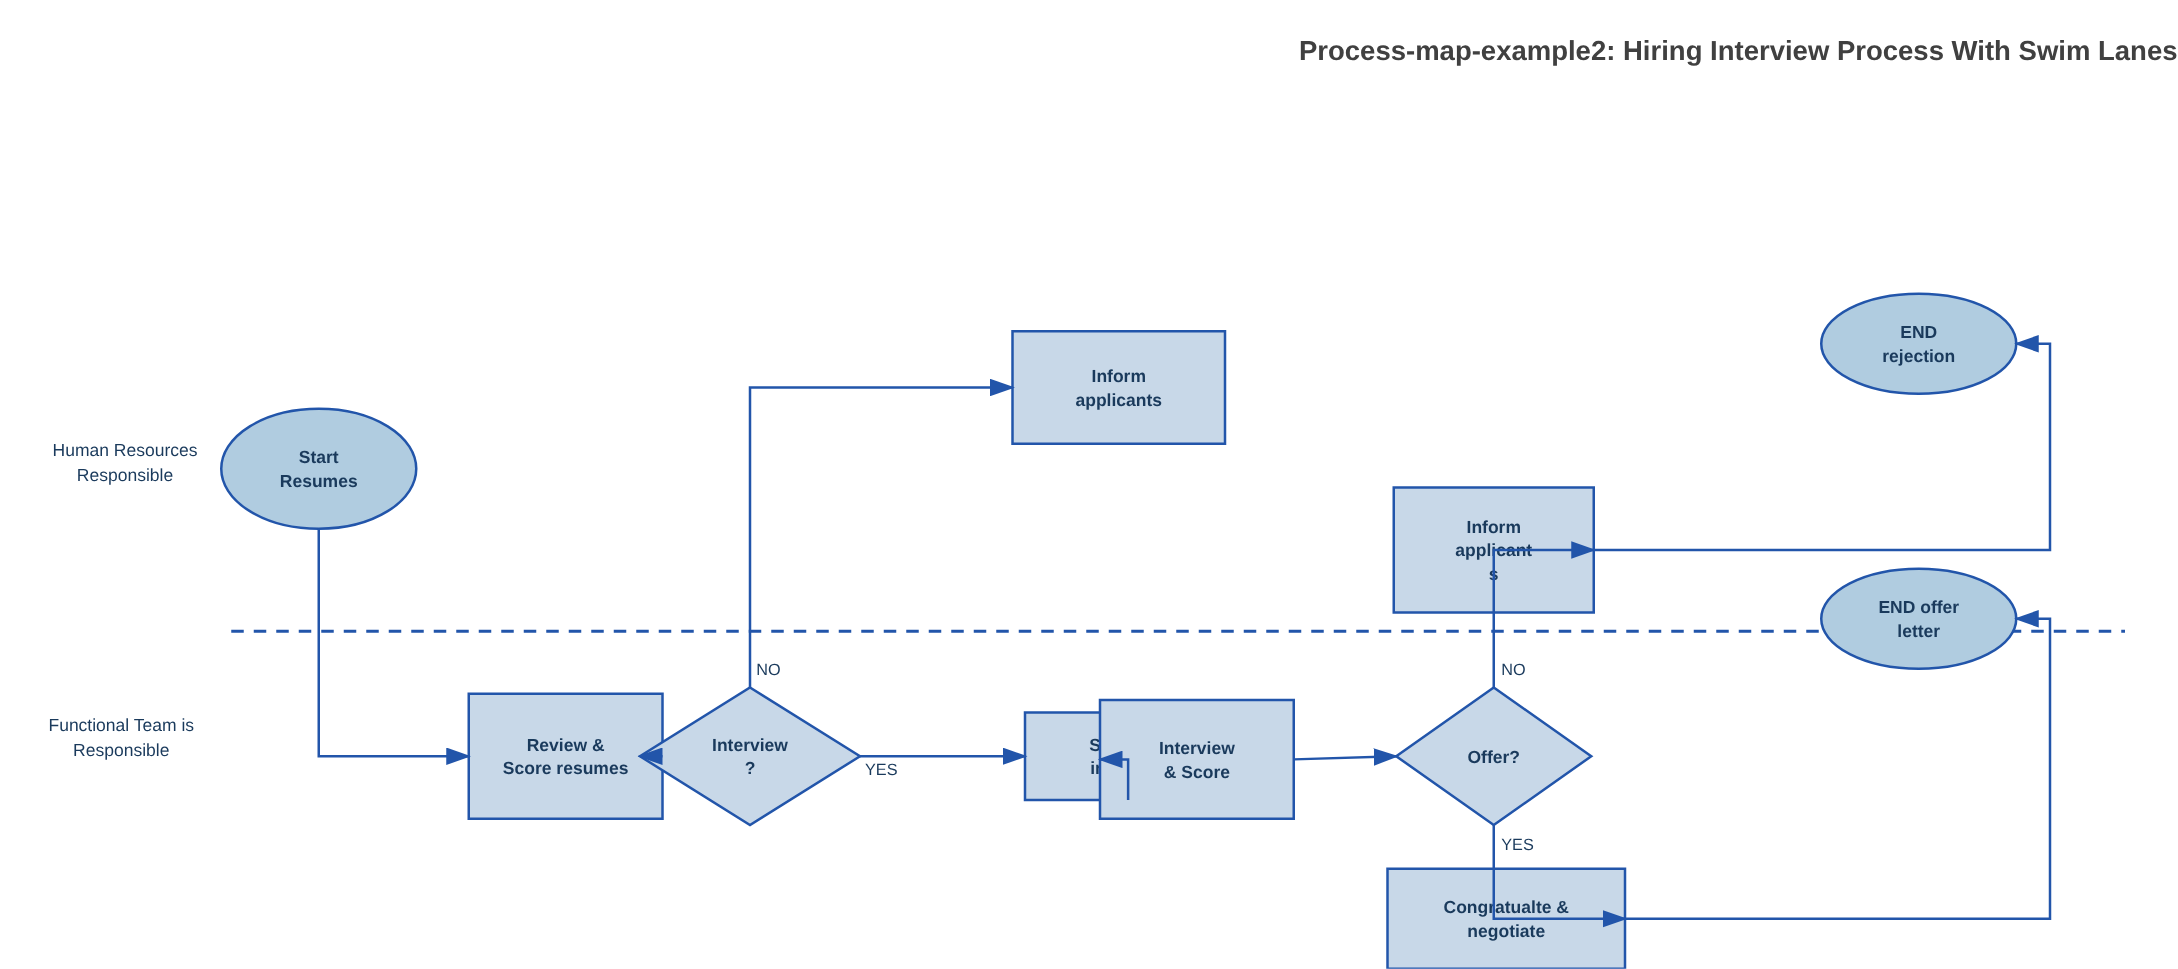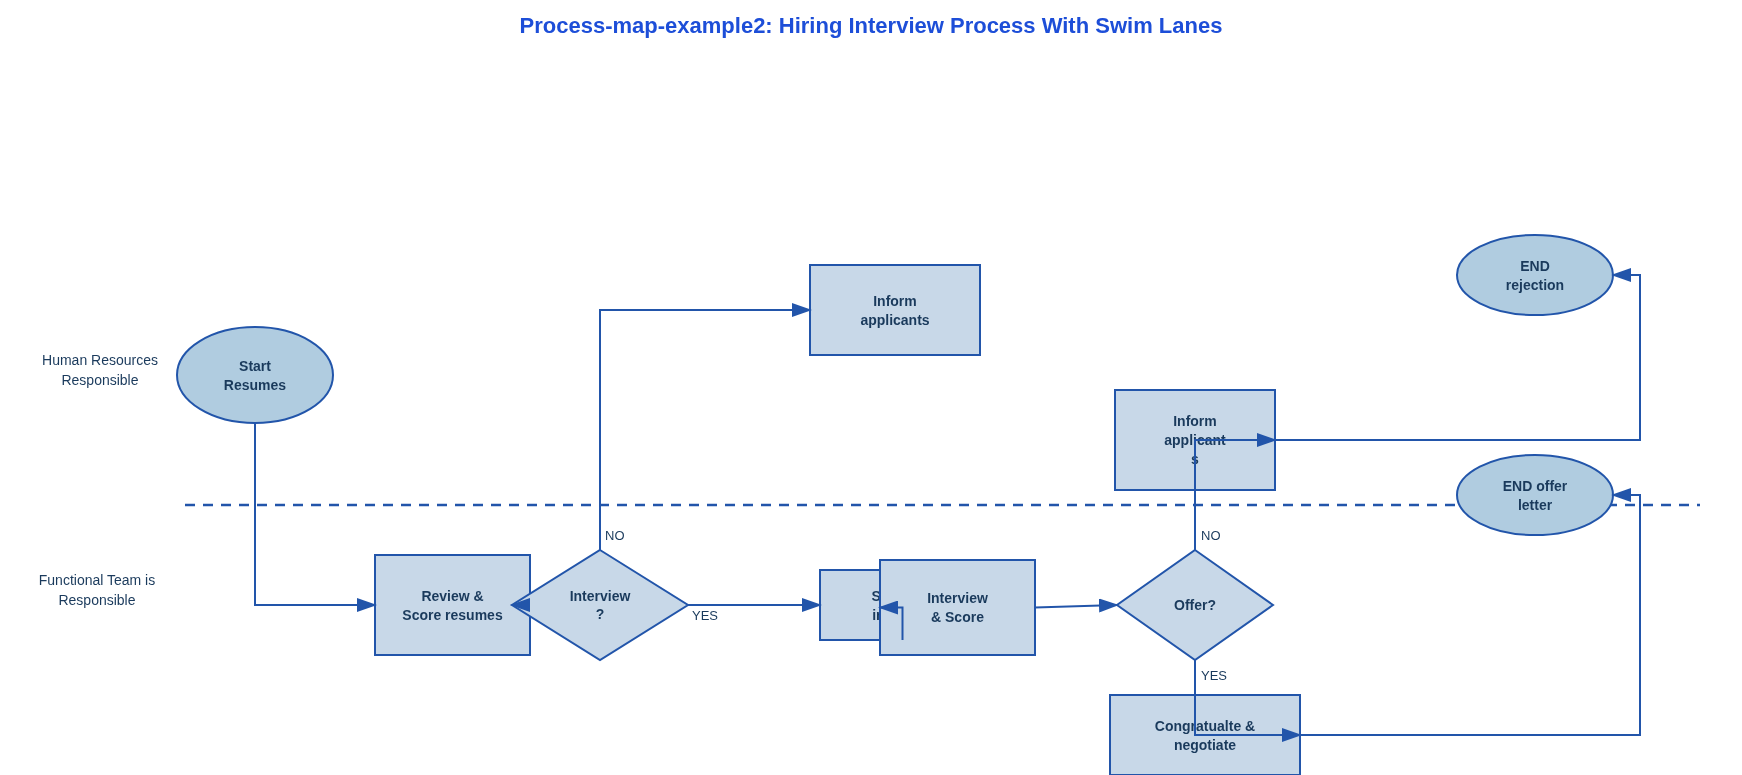--- a/index.html
+++ b/index.html
@@ -8,21 +8,21 @@
       font-family: Arial, sans-serif;
       width: 1742px;
       height: 775px;
       overflow: hidden;
       position: relative;
     }
   </style>
 </head>
 <body style="background: rgb(255, 255, 255); font-family: Arial, sans-serif; width: 1742px; height: 775px; overflow: hidden;">
 <div style="position: relative; width: 1742px; height: 775px;">
-    <div style="text-align: center; font-size: 22px; font-weight: bold; color: #1d4ed8; padding-top: 13px; padding-bottom: 10px;">Process-map-example2: Hiring Interview Process With Swim Lanes</div>
+    <div style="text-align: right; font-size: 22px; font-weight: bold; color: #404040; padding-top: 28px; padding-bottom: 10px;">Process-map-example2: Hiring Interview Process With Swim Lanes</div>
     <svg width="1742" height="710" style="position: absolute; top: 65px; left: 0px;">
       <defs>
         <marker id="ah" markerWidth="10" markerHeight="7" refX="9" refY="3.5" orient="auto">
           <polygon points="0 0, 10 3.5, 0 7" fill="#2255aa"></polygon>
         </marker>
       </defs>
       <line x1="185" y1="440" x2="1700" y2="440" stroke="#2255aa" stroke-width="2.5" stroke-dasharray="10,8"></line>
       <text x="100" y="300" font-family="Arial,sans-serif" font-size="14" fill="#1a3a5c" text-anchor="middle">Human Resources</text>
       <text x="100" y="320" font-family="Arial,sans-serif" font-size="14" fill="#1a3a5c" text-anchor="middle">Responsible</text>
       <text x="97" y="520" font-family="Arial,sans-serif" font-size="14" fill="#1a3a5c" text-anchor="middle">Functional Team is</text>

